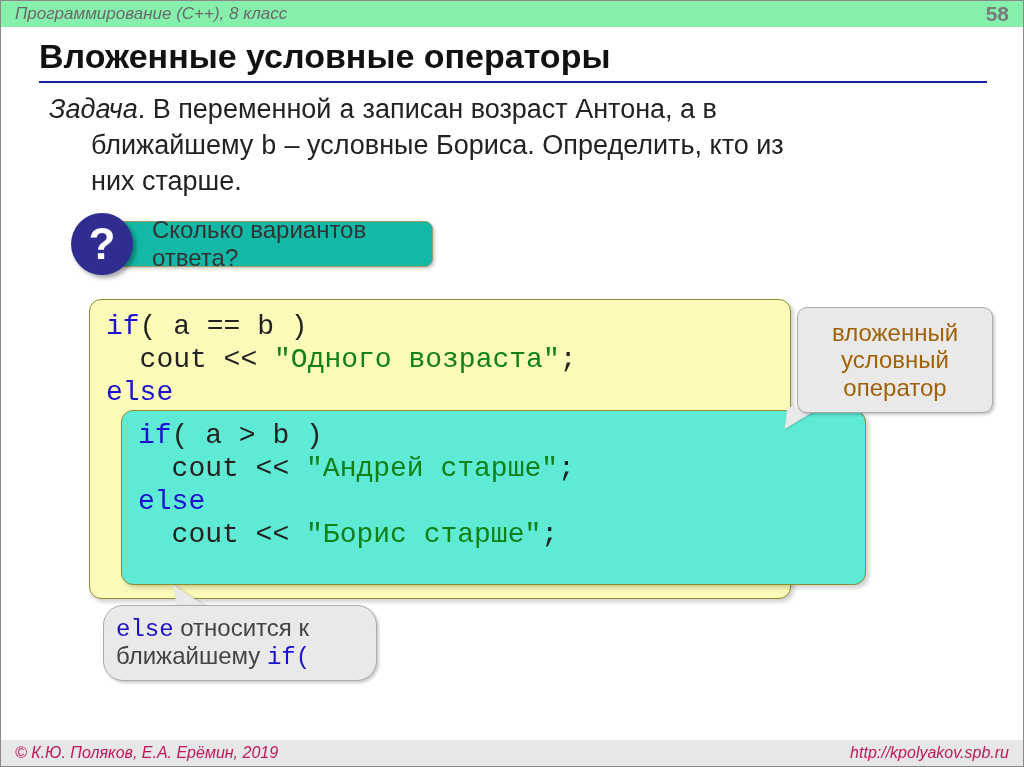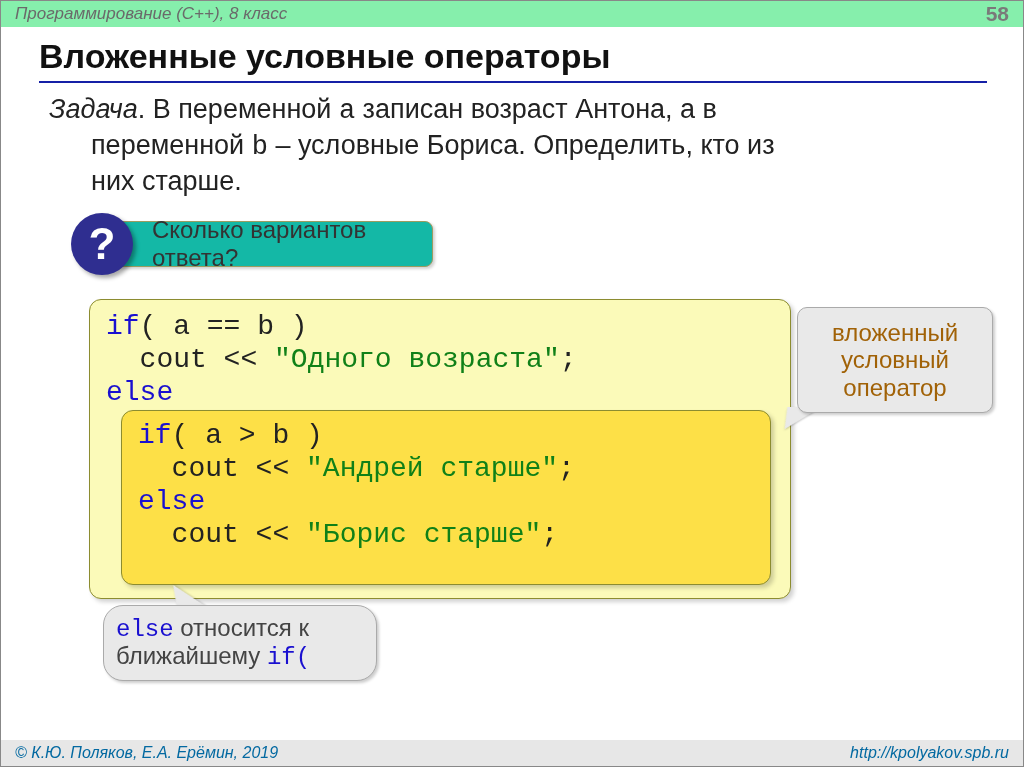--- a/index.html
+++ b/index.html
@@ -12,44 +12,44 @@
   .task { position: absolute; left: 48px; top: 92px; right: 60px; font-size: 27px; color: #222; line-height: 1.25; font-family: Arial, sans-serif; }
   .task .label { font-style: italic; }
   .task .cont { display: block; padding-left: 42px; }
   .mono-inline { font-family: "Courier New", monospace; }
   .qbox { position: absolute; left: 102px; top: 220px; width: 330px; height: 46px; background: #14b8a6; border: 1px solid #9c9c60; border-radius: 8px; box-shadow: 2px 2px 3px rgba(0,0,0,.18); display: flex; align-items: center; padding-left: 48px; font-size: 24px; color: #333; }
   .qcircle { position: absolute; left: 70px; top: 212px; width: 62px; height: 62px; background: #2f2e90; border-radius: 50%; display: flex; align-items: center; justify-content: center; color: #fff; font-size: 44px; font-weight: bold; box-shadow: 3px 3px 4px rgba(0,0,0,.35); z-index: 3; }
   .codebox { position: absolute; left: 88px; top: 298px; width: 702px; height: 300px; background: #fbfab9; border: 1.5px solid #8c8c30; border-radius: 12px; box-shadow: 3px 3px 4px rgba(0,0,0,.18); }
   .code { position: absolute; left: 16px; top: 10px; font-family: "Courier New", monospace; font-size: 28px; line-height: 1.18; white-space: pre; color: #222; }
   .kw { color: #1a10d0; }
   .str { color: #108018; }
-  .inner { position: absolute; left: 120px; top: 409px; width: 650px; height: 175px; background: #fde047; border: 1.5px solid #8c8c30; border-radius: 12px; box-shadow: 3px 3px 4px rgba(0,0,0,.18); z-index: 2; }
+  .inner { position: absolute; left: 120px; top: 409px; width: 745px; height: 175px; background: #5eead4; border: 1.5px solid #8c8c30; border-radius: 12px; box-shadow: 3px 3px 4px rgba(0,0,0,.18); z-index: 2; }
   .inner .code { left: 16px; top: 8px; }
   .callout-right { position: absolute; left: 796px; top: 306px; width: 196px; height: 106px; background: #e9e9e9; border: 1px solid #aaa; border-radius: 10px; box-shadow: 2px 2px 3px rgba(0,0,0,.2); display: flex; align-items: center; justify-content: center; text-align: center; font-size: 24px; color: #a16207; line-height: 1.15; z-index: 4; padding: 4px 6px; }
   .callout-right-tail { position: absolute; left: 780px; top: 406px; width: 0; height: 0; border-top: 22px solid #e9e9e9; border-left: 10px solid transparent; border-right: 24px solid transparent; transform: skewX(-30deg); filter: drop-shadow(1px 1px 1px rgba(0,0,0,.2)); z-index: 3; }
   .callout-btm { position: absolute; left: 102px; top: 604px; width: 274px; height: 76px; background: #e9e9e9; border: 1px solid #aaa; border-radius: 20px; box-shadow: 2px 2px 3px rgba(0,0,0,.2); display: flex; align-items: center; justify-content: center; text-align: left; font-size: 24px; color: #444; line-height: 1.1; z-index: 4; padding: 4px 12px; }
   .callout-btm-tail { position: absolute; left: 170px; top: 584px; width: 0; height: 0; border-bottom: 22px solid #e9e9e9; border-left: 8px solid transparent; border-right: 22px solid transparent; transform: skewX(28deg); filter: drop-shadow(1px -1px 1px rgba(0,0,0,.15)); z-index: 3; }
-  .footer { position: absolute; left: 0; bottom: 0; right: 0; height: 26px; background: #e7e7e7; display: flex; align-items: center; justify-content: space-between; padding: 0 14px; font-size: 16px; color: #0369a1; font-style: italic; }
+  .footer { position: absolute; left: 0; bottom: 0; right: 0; height: 26px; background: #e7e7e7; display: flex; align-items: center; justify-content: space-between; padding: 0 14px; font-size: 16px; color: #be185d; font-style: italic; }
 </style>
 </head>
 <body>
 
 <div class="slide">
 
   <div class="topbar">
     <span>Программирование (C++), 8 класс</span>
     <span class="pagenum">58</span>
   </div>
 
   <div class="title">Вложенные условные операторы</div>
   <div class="hr"></div>
 
   <div class="task">
     <span class="label">Задача</span><span>. В переменной </span><span class="mono-inline">a</span><span> записан возраст Антона, а в</span>
-    <span class="cont"><span>переменной </span><span class="mono-inline">b</span><span> – условные Бориса. Определить, кто из</span></span>
+    <span class="cont"><span>ближайшему </span><span class="mono-inline">b</span><span> – условные Бориса. Определить, кто из</span></span>
     <span class="cont">них старше.</span>
   </div>
 
   <div class="qbox">
     <span>Сколько вариантов ответа?</span>
   </div>
   <div class="qcircle">
     <span>?</span>
   </div>
 

